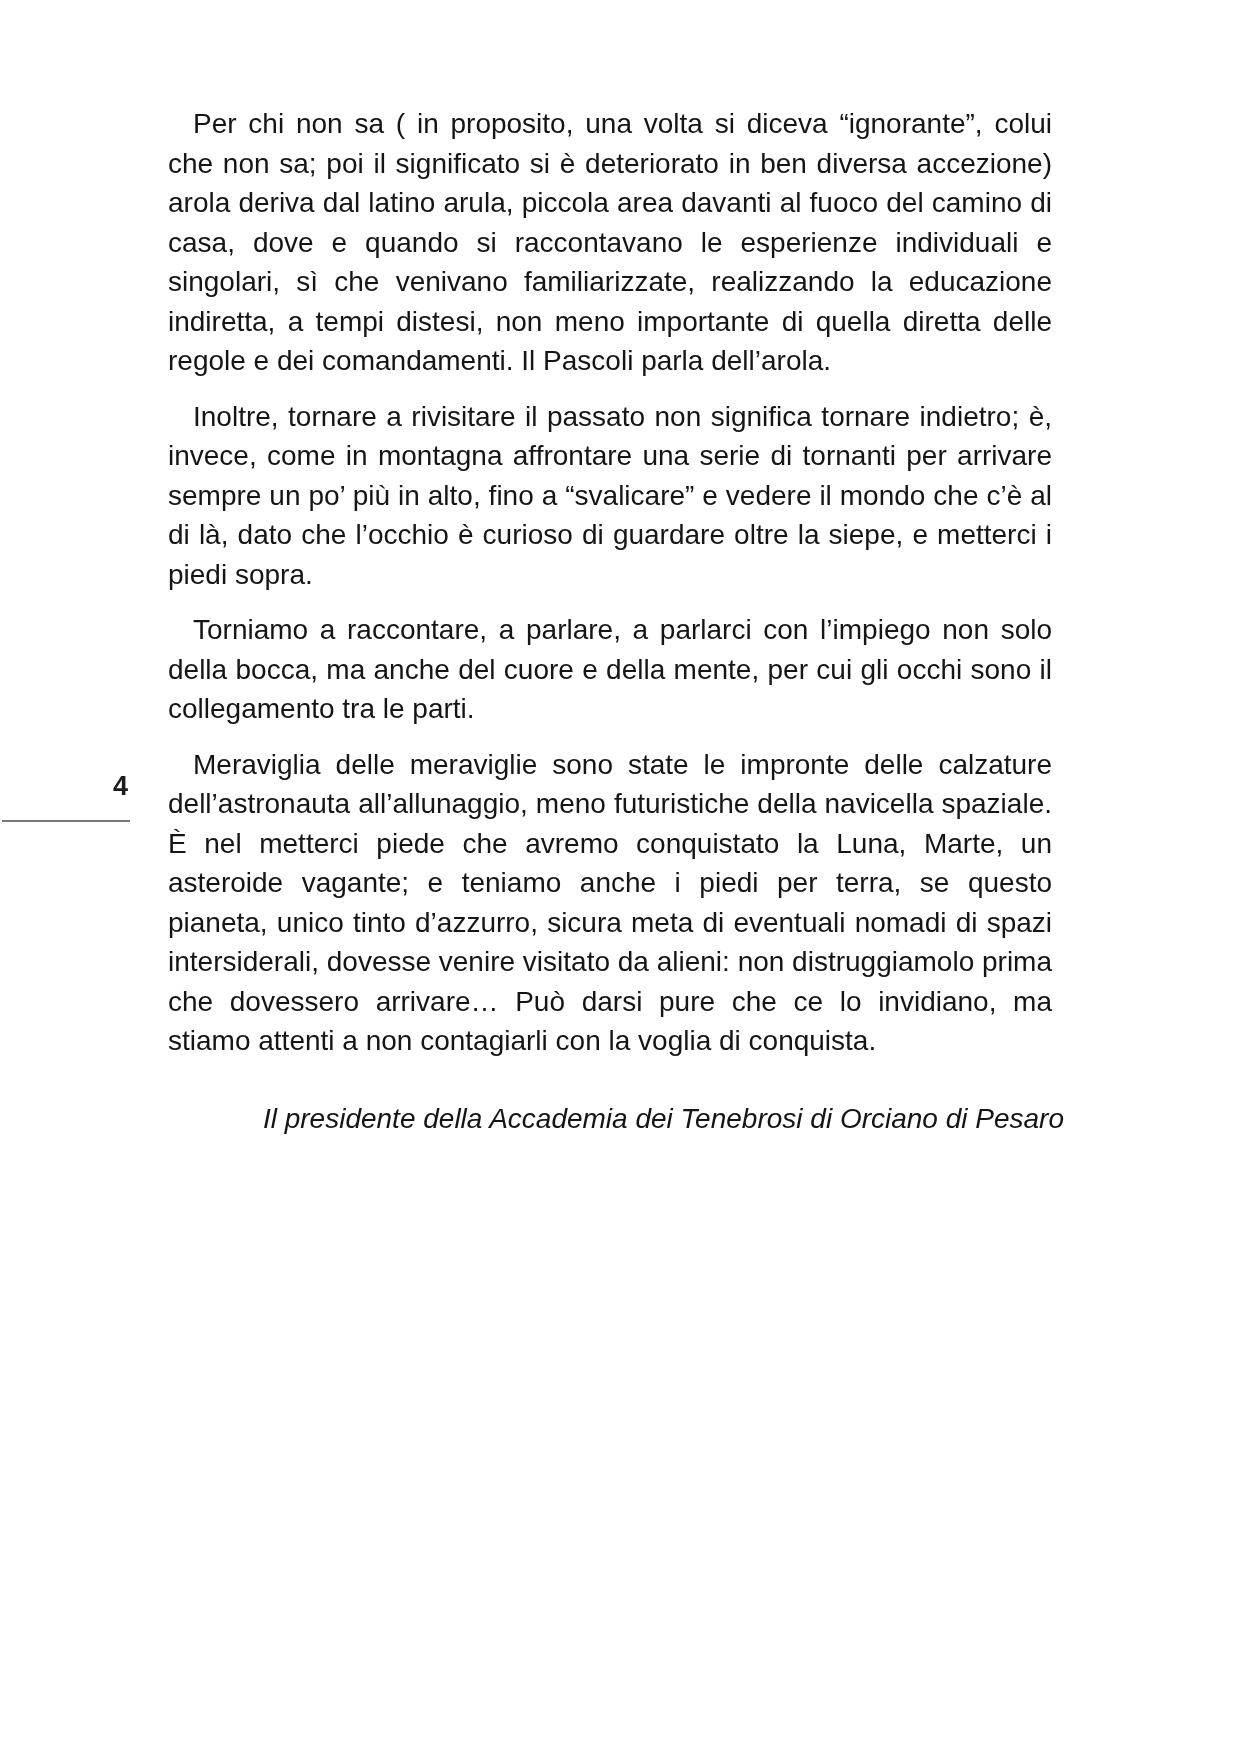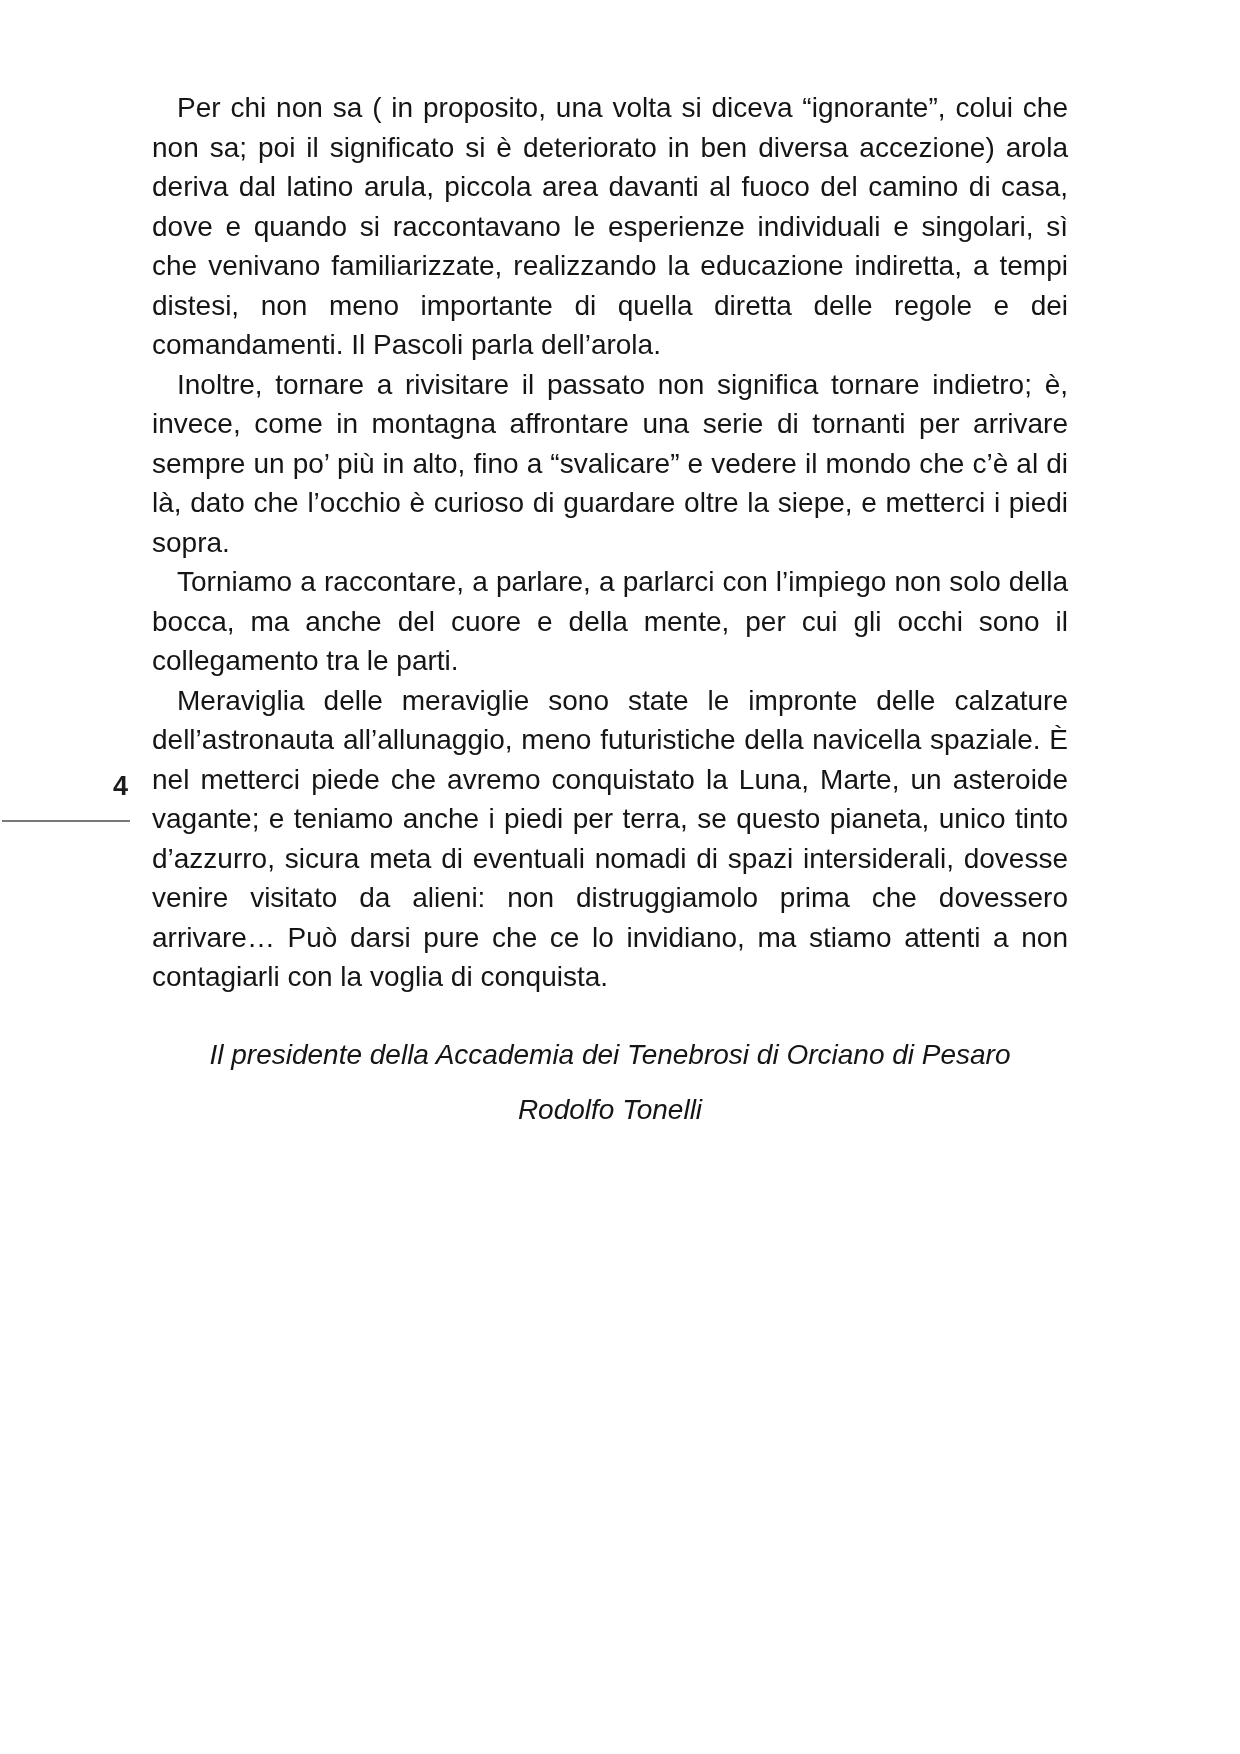--- a/index.html
+++ b/index.html
@@ -20,31 +20,30 @@
     position: absolute;
     left: 152px;
     top: 88px;
     width: 916px;
     font-size: 28px;
     line-height: 39.5px;
     text-align: justify;
     color: #151515;
   }
   .para {
-    margin: 0;
+    margin: 16px;
     text-indent: 25px;
   }
   .signature {
     margin-top: 38px;
     text-align: right;
     font-style: italic;
   }
   .sig-line {
-    margin: 16px;
-    text-align: center;
+    margin: 4px;
   }
   .pagenum {
     position: absolute;
     left: 0;
     top: 770px;
     width: 128px;
     text-align: right;
     font-weight: bold;
     font-size: 27px;
     line-height: 32px;
@@ -68,17 +67,16 @@
 
   <div class="pagenum-rule"></div>
 
   <main class="text-block">
     <p class="para">Per chi non sa ( in proposito, una volta si diceva “ignorante”, colui che non sa; poi il significato si è deteriorato in ben diversa accezione) arola deriva dal latino arula, piccola area davanti al fuoco del camino di casa, dove e quando si raccontavano le esperienze individuali e singolari, sì che venivano familiarizzate, realizzando la educazione indiretta, a tempi distesi, non meno importante di quella diretta delle regole  e dei comandamenti. Il Pascoli parla dell’arola.</p>
       <p class="para">Inoltre, tornare a rivisitare il passato non significa tornare indietro; è, invece, come in montagna affrontare una serie di tornanti per arrivare sempre un po’ più in alto, fino a “svalicare” e vedere il mondo che c’è al di là, dato che l’occhio è curioso di guardare oltre la siepe, e metterci i piedi sopra.</p>
       <p class="para">Torniamo a raccontare, a parlare, a parlarci con l’impiego non solo della bocca, ma anche del cuore e della mente, per cui gli occhi sono il collegamento tra le parti.</p>
       <p class="para">Meraviglia delle meraviglie sono state le impronte delle calzature dell’astronauta all’allunaggio, meno futuristiche della navicella spaziale. È nel metterci piede che avremo conquistato la Luna, Marte, un asteroide vagante; e teniamo anche i piedi per terra, se questo pianeta, unico tinto d’azzurro, sicura meta di eventuali nomadi di spazi intersiderali, dovesse venire visitato da alieni: non distruggiamolo prima che dovessero arrivare… Può darsi pure che ce lo invidiano, ma stiamo attenti a non contagiarli con la voglia di conquista.</p>
       <div class="signature">
       <p class="sig-line">Il presidente della Accademia dei Tenebrosi di Orciano di Pesaro</p>
-      <p class="sig-line">Rodolfo Tonelli</p>
     </div>
   </main>
 
 </div>
 
 </body></html>

